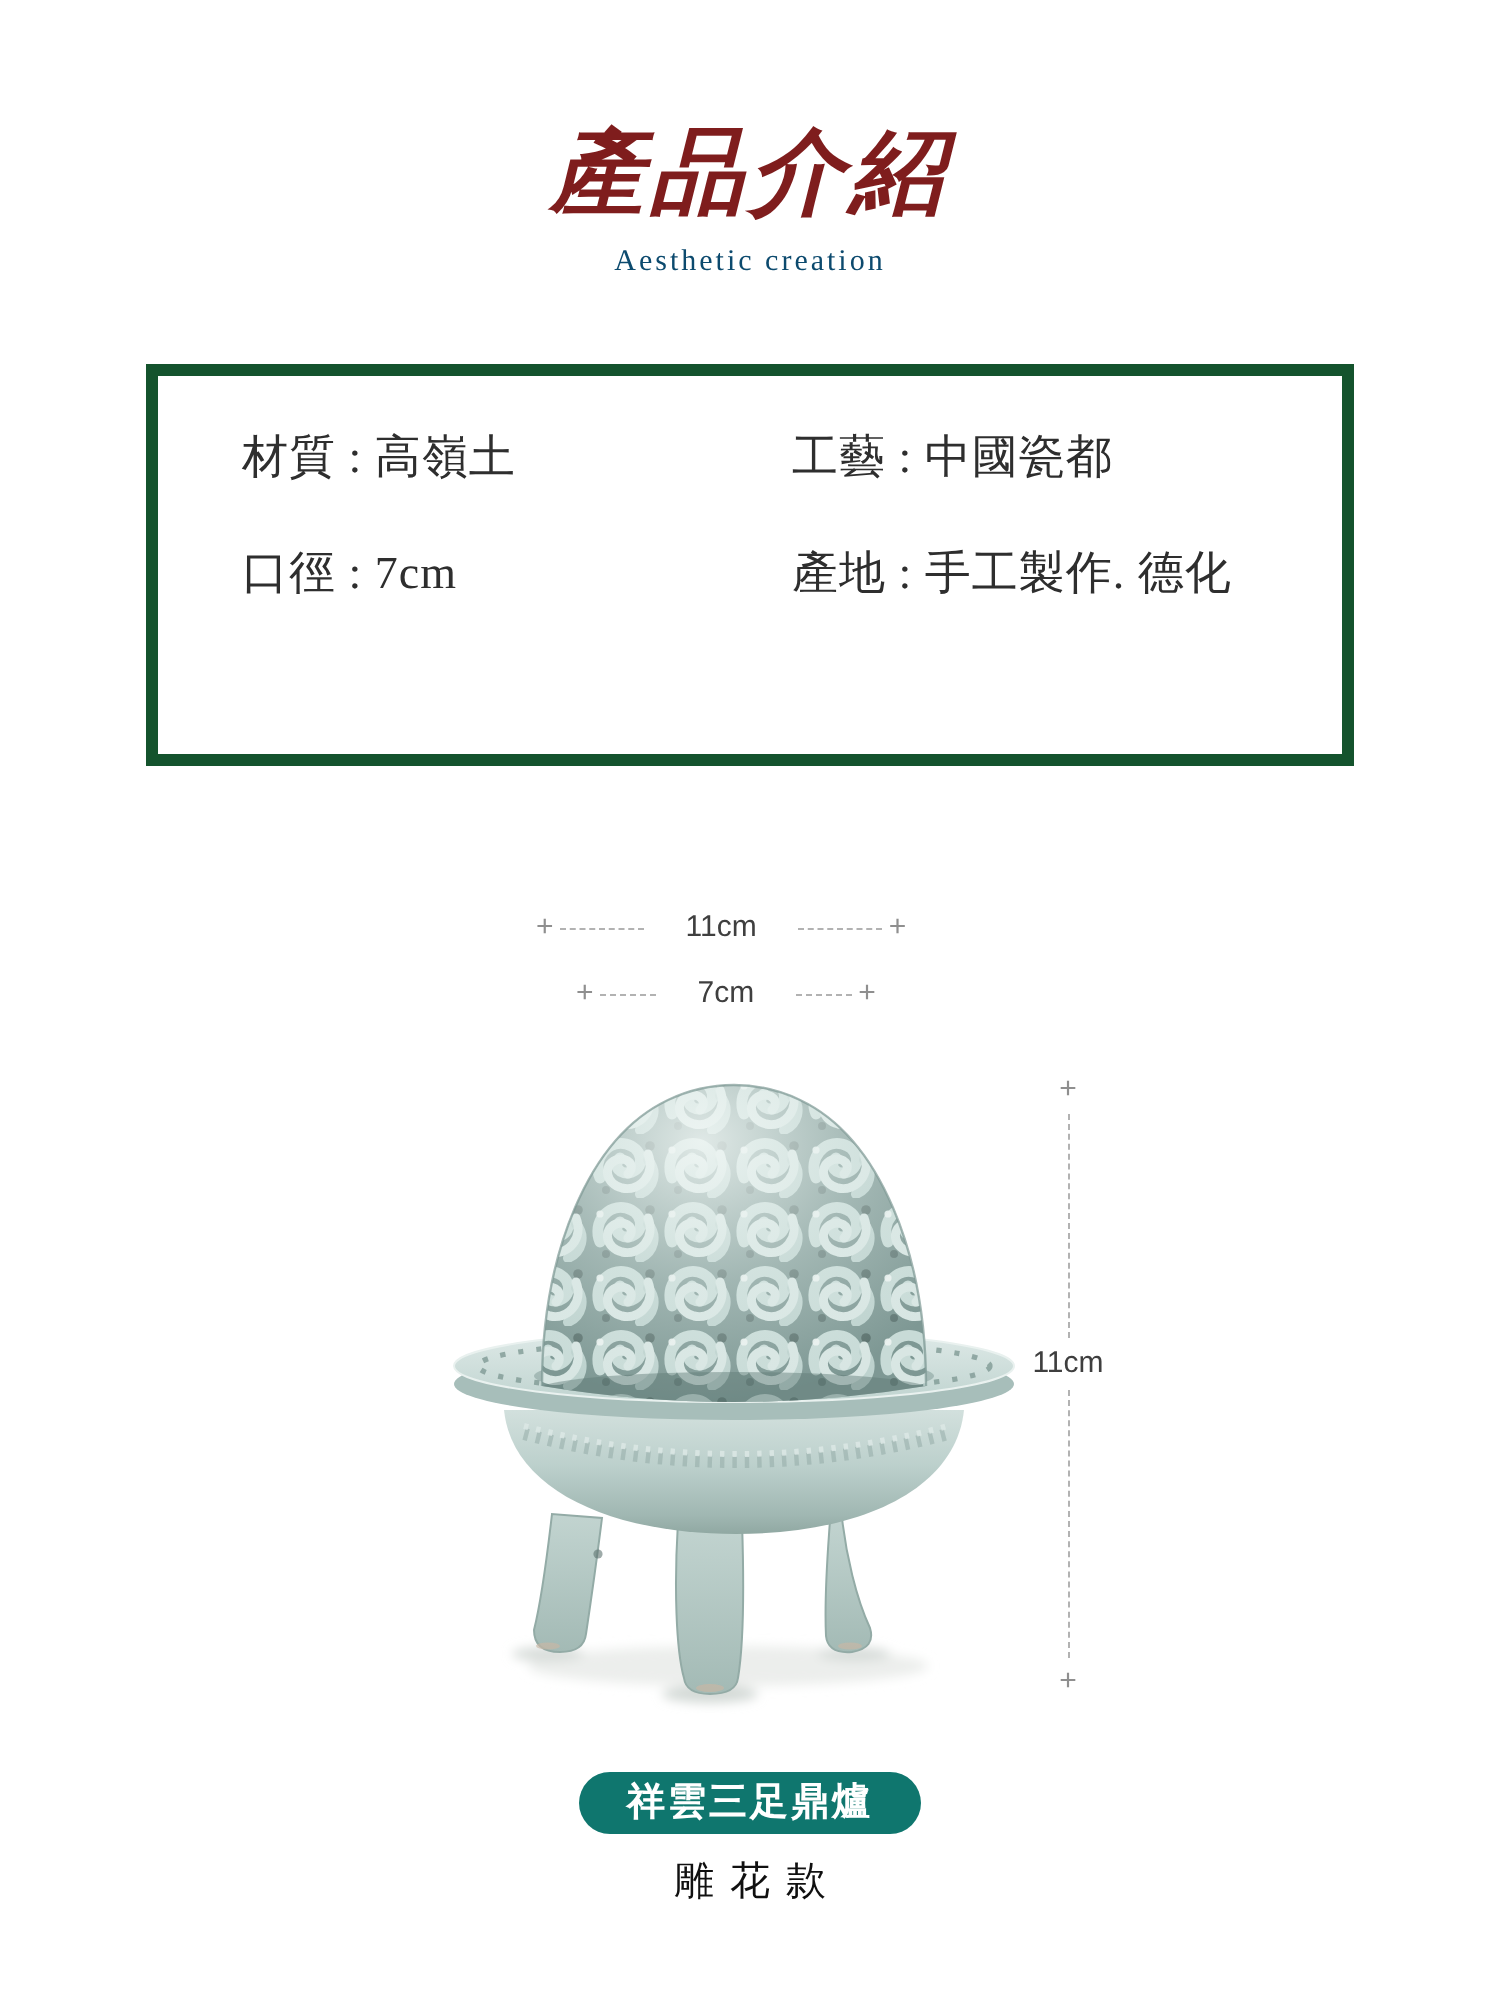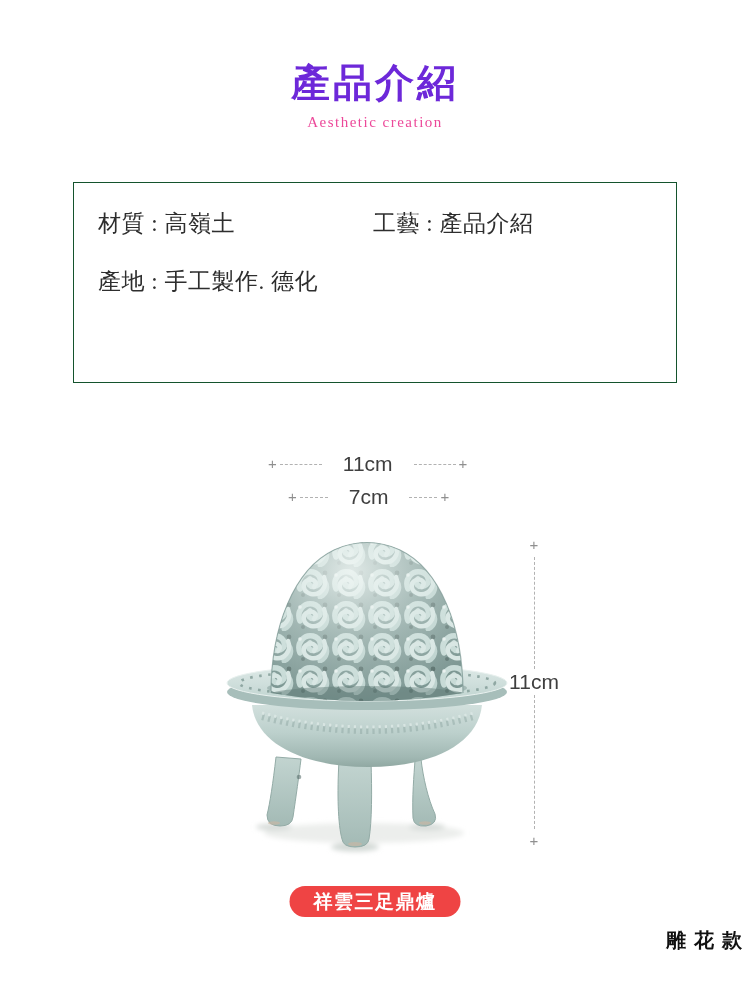--- a/index.html
+++ b/index.html
@@ -9,60 +9,61 @@
     position: relative;
     width: 750px; height: 1000px;
     margin: 0 auto;
     background: #ffffff;
     overflow: hidden;
   }
 
   
   .header { position: absolute; top: 62px; left: 0; width: 100%; text-align: center; }
   .title {
-    font-size: 39px; font-weight: 700; color: #6d28d9;
+    font-size: 47px; font-weight: 700; color: #7f1d1d;
     letter-spacing: 3px; line-height: 1.1;
     font-family: "Liberation Serif", "DejaVu Serif", serif;
+    font-style: italic;
   }
   .subtitle {
-    margin-top: 9px; font-size: 15px; color: #ec4899;
+    margin-top: 9px; font-size: 15px; color: #0c4a6e;
     letter-spacing: 1.5px;
     font-family: "Liberation Serif", "DejaVu Serif", serif;
   }
 
   
   .spec-box {
     position: absolute; left: 73px; top: 182px;
     width: 604px; height: 201px;
-    border: 1px solid #14532d;
+    border: 6px solid #14532d;
     display: grid;
     grid-template-columns: 275px auto;
     grid-auto-rows: 58px;
     align-items: center;
-    padding: 11px 0 0 24px;
+    padding: 11px 0 0 42px;
   }
   .spec-cell {
     font-size: 23px; color: #2e2e2e; letter-spacing: 0.5px;
     font-family: "Liberation Serif", "DejaVu Serif", serif;
     white-space: nowrap;
   }
 
   
   .dim-row {
     position: absolute; display: flex; align-items: center;
     font-family: "Liberation Sans", "DejaVu Sans", sans-serif;
   }
   .dim-row-outer { left: 268px; top: 454px; }
   .dim-row-inner { left: 288px; top: 487px; }
   .dim-plus { color: #8f8f8f; font-size: 15px; line-height: 18px; }
   .dash-h { height: 0; border-top: 1.6px dashed #b2b2b2; margin: 0 3px; }
   .dash-h.long { width: 42px; }
   .dash-h.short { width: 28px; }
   .dim-label {
-    font-size: 21px; color: #3f3f3f; margin: 0 18px; line-height: 20px;
+    font-size: 15px; color: #3f3f3f; margin: 0 18px; line-height: 20px;
   }
   .dim-col {
     position: absolute; left: 508px; top: 536px; width: 52px;
     display: flex; flex-direction: column; align-items: center;
     font-family: "Liberation Sans", "DejaVu Sans", sans-serif;
   }
   .dash-v { width: 0; border-left: 1.6px dashed #b2b2b2; margin: 3px 0; }
   .dash-v.top { height: 112px; }
   .dash-v.bottom { height: 134px; }
   .dim-col .dim-label { margin: 0; }
@@ -74,39 +75,40 @@
   .name-badge {
     position: absolute; top: 886px; left: 50%; transform: translateX(-50%);
     height: 31px; line-height: 31px; padding: 0 24px;
     border-radius: 16px;
     color: #ffffff; font-size: 19px; font-weight: 700; letter-spacing: 1.5px;
     font-family: "Liberation Sans", "DejaVu Sans", sans-serif;
     white-space: nowrap;
   }
   .style-label {
     position: absolute; top: 927px; left: 0; width: 100%;
-    text-align: right;
-    font-size: 20px; font-weight: 700; color: #101010;
+    text-align: center;
+    font-size: 20px; font-weight: 400; color: #101010;
     letter-spacing: 8px; text-indent: 8px;
     font-family: "Liberation Serif", "DejaVu Serif", serif;
   }
 </style>
 </head>
 <body>
 
 <div class="page">
 
   <div class="header">
     <div class="title">產品介紹</div>
     <div class="subtitle">Aesthetic creation</div>
   </div>
 
   <div class="spec-box">
     <div class="spec-cell">材質 : 高嶺土</div>
-    <div class="spec-cell">工藝 : 產品介紹</div>
+    <div class="spec-cell">工藝 : 中國瓷都</div>
+    <div class="spec-cell">口徑 : 7cm</div>
     <div class="spec-cell">產地 : 手工製作. 德化</div>
   </div>
 
   <div class="dim-row dim-row-outer">
     <span class="dim-plus">+</span>
     <span class="dash-h long"></span>
     <span class="dim-label">11cm</span>
     <span class="dash-h long"></span>
     <span class="dim-plus">+</span>
   </div>
@@ -199,17 +201,17 @@
       <g clip-path="url(#domeClip)">
         <rect x="40" y="0" width="212" height="180" fill="url(#curls)"></rect>
         <rect x="40" y="0" width="212" height="180" fill="url(#curls2)"></rect>
         <rect x="40" y="0" width="212" height="180" fill="url(#domeHi)"></rect>
         <ellipse cx="145" cy="160" rx="98" ry="9" fill="#5f7a76" opacity="0.45"></ellipse>
       </g>
       <path d="M49,158 C49,92 72,34 112,15 C133,5 157,5 178,15 C218,34 241,92 241,158" fill="none" stroke="#7e9894" stroke-width="1.2" opacity="0.7"></path>
     </g>
   </svg>
 
-  <div class="name-badge" style="background-color: #ef4444;">祥雲三足鼎爐</div>
+  <div class="name-badge" style="background-color: #0f766e;">祥雲三足鼎爐</div>
 
   <div class="style-label">雕花款</div>
 
 </div>
 
 </body></html>

